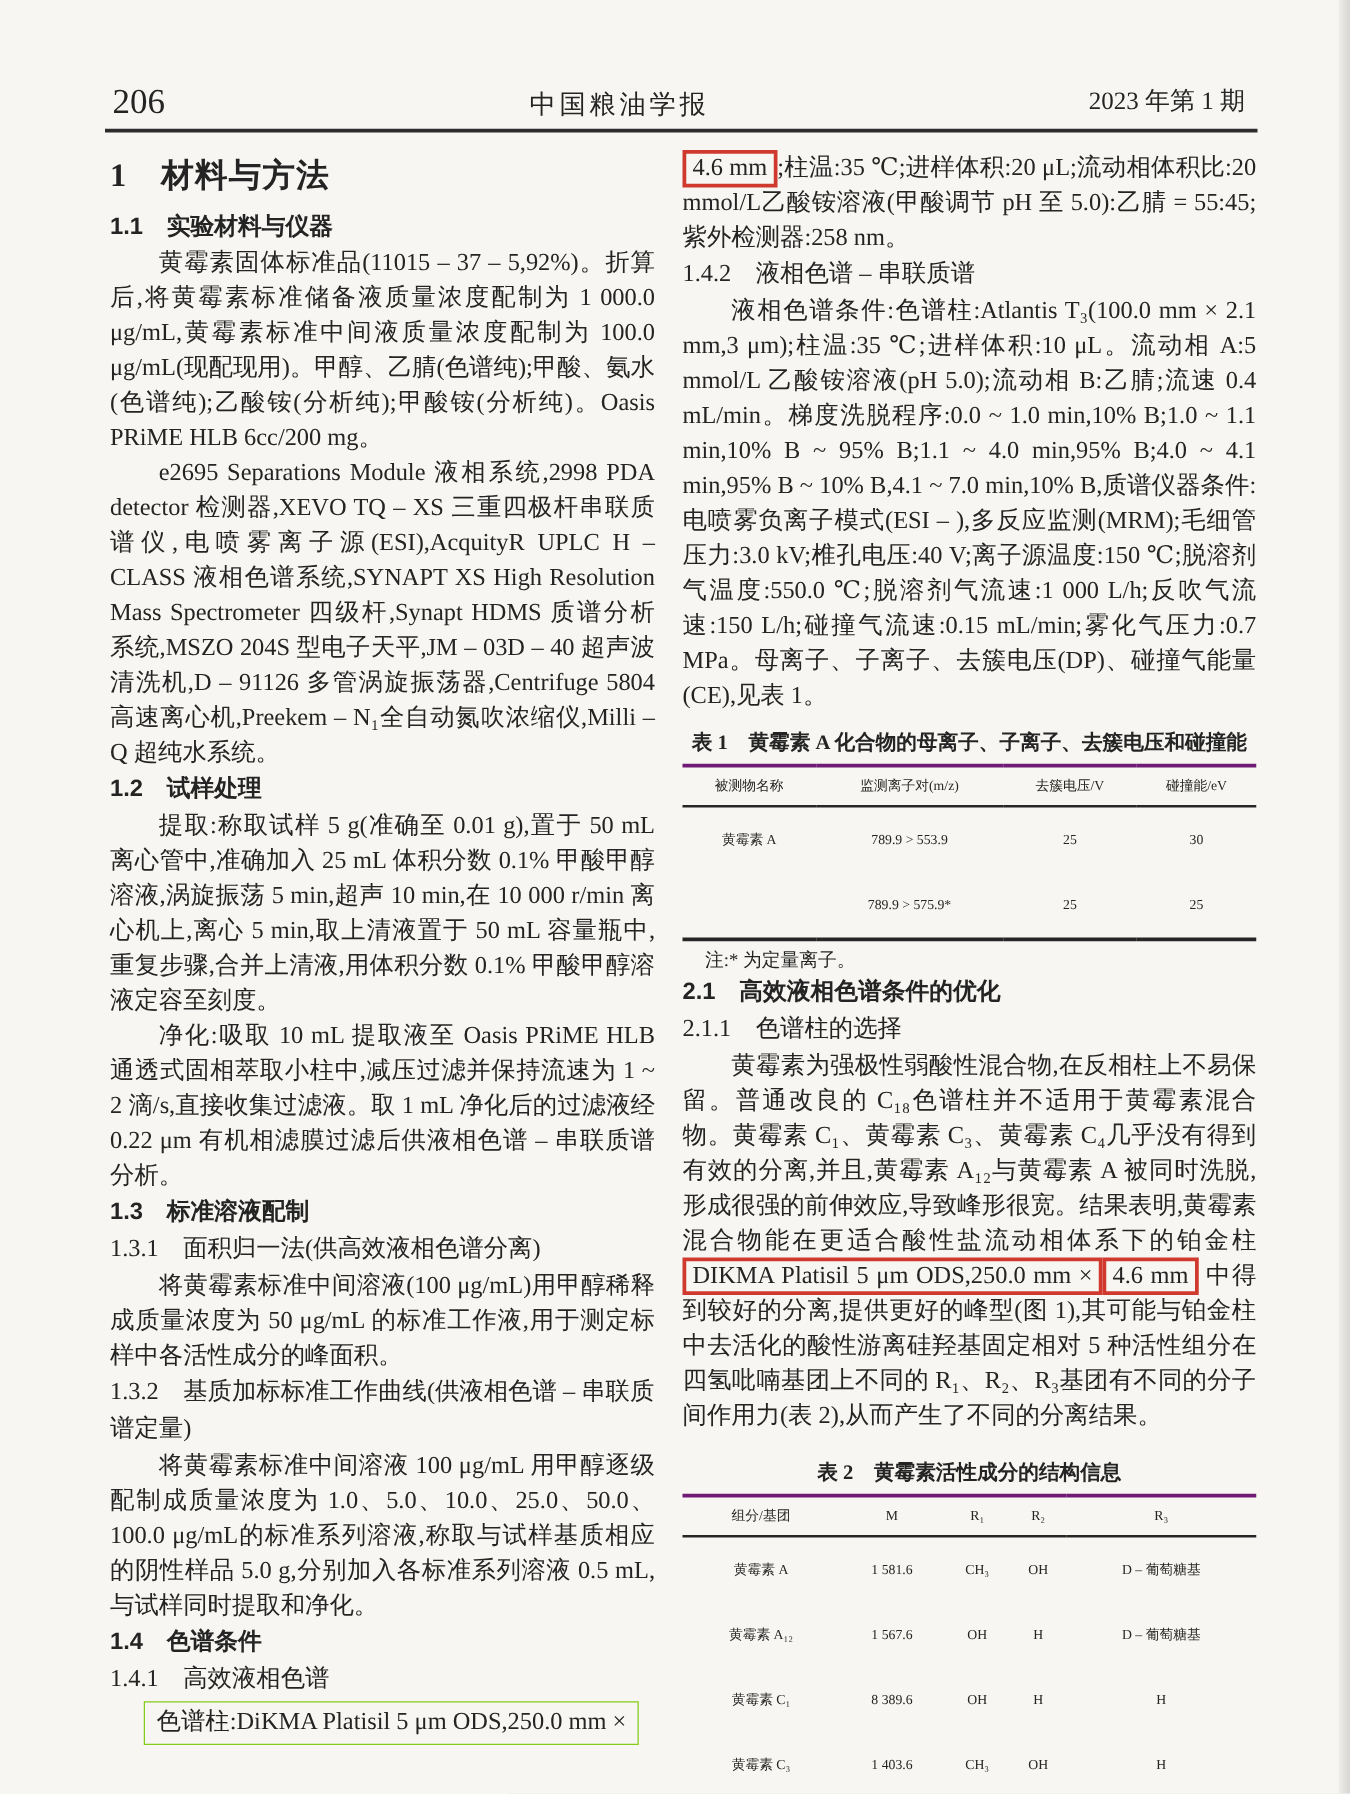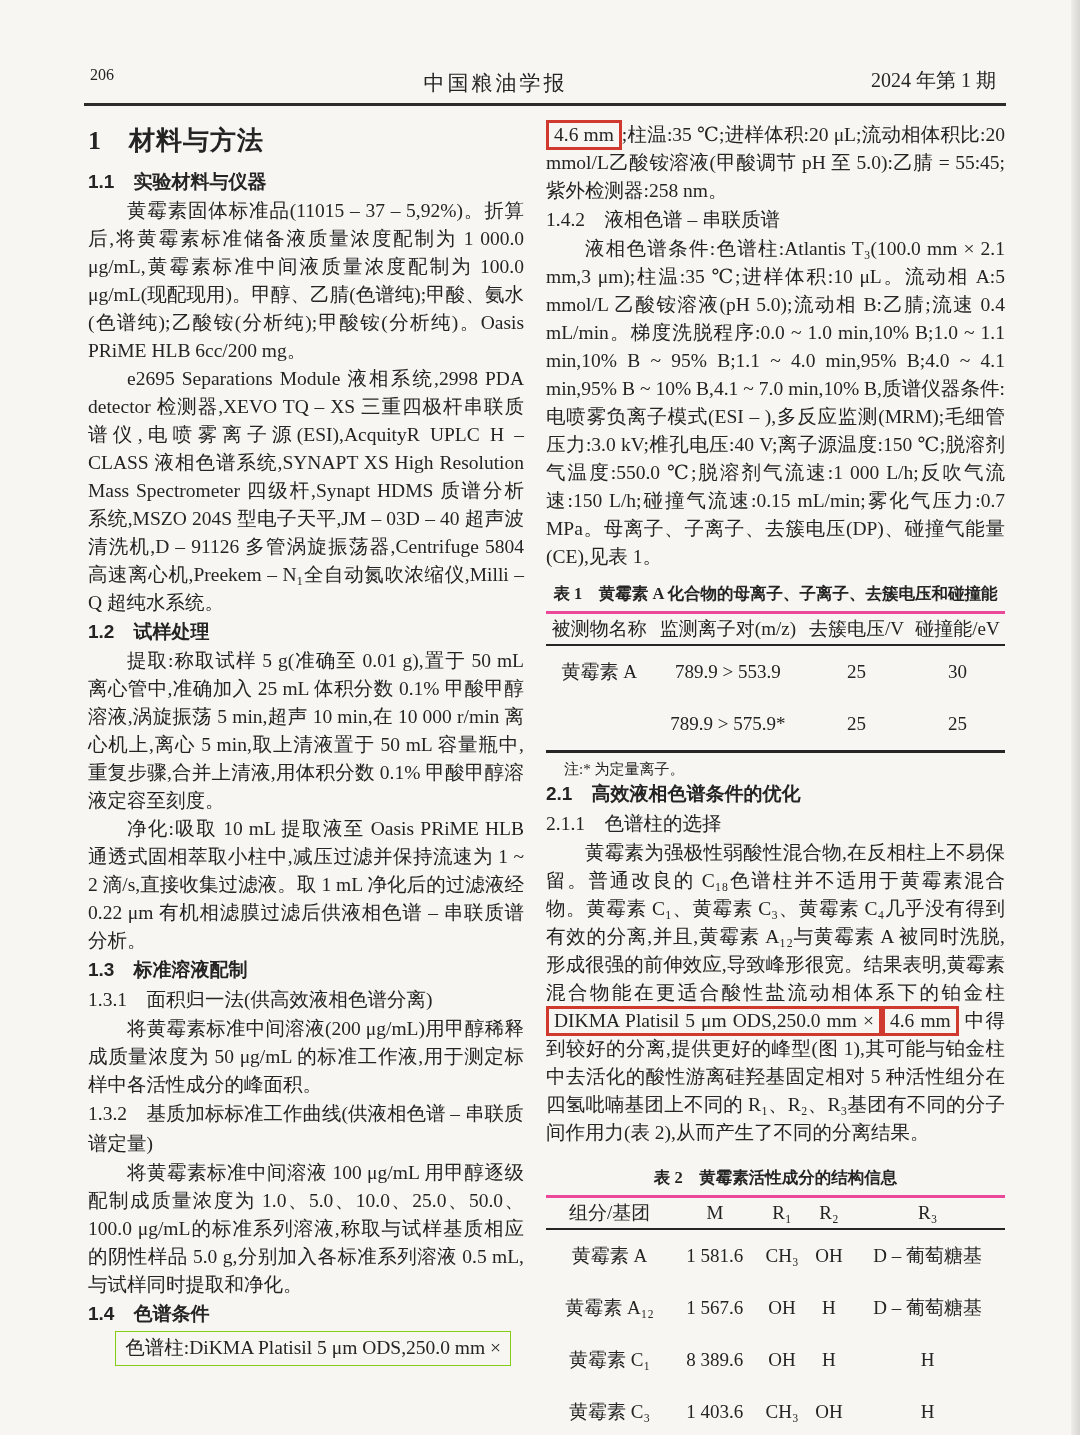--- a/index.html
+++ b/index.html
@@ -6,21 +6,21 @@
   .page{
     position:relative;width:1080px;height:1435px;overflow:hidden;
     background:#f7f6f2;color:#242424;
     font-family:"Liberation Serif","DejaVu Serif",serif;
   }
   .edge-strip{
     position:absolute;top:0;right:0;width:9px;height:100%;
     background:linear-gradient(to right,#eeede9,#d7d6d2);
   }
   
-  .hdr-pnum{position:absolute;left:90px;top:66px;font-size:16px;}
+  .hdr-pnum{position:absolute;left:90px;top:66px;font-size:28px;}
   .hdr-journal{position:absolute;left:0;top:69px;width:991px;text-align:center;font-size:21px;letter-spacing:3px;}
   .hdr-issue{position:absolute;top:67px;right:84px;font-size:20px;}
   .hdr-rule{position:absolute;top:103px;left:84px;width:922px;height:3px;background:#2c2c2c;}
   
   .col{position:absolute;top:121px;font-size:19.5px;line-height:28px;text-align:justify;}
   .col-left{left:88px;width:436px;}
   .col-right{left:546px;width:459px;}
   p{margin:0;text-indent:2em;}
   p.noindent{text-indent:0;}
   .h1{font-size:26px;line-height:36px;margin:2px 0 8px;font-weight:600;text-align:left;text-indent:0;letter-spacing:1px;}
@@ -31,52 +31,53 @@
   .redbox{
     border:3px solid #d03a2e;padding:1px 5px 2px;
     -webkit-box-decoration-break:clone;box-decoration-break:clone;
   }
   .redbox-line{
     display:inline-block;border:1px solid #84cc16;padding:2px 9px 3px;
     text-indent:0;margin-left:1.4em;margin-top:2px;
   }
   
   .tbl-title{text-align:center;font-weight:700;font-size:16.5px;line-height:22px;margin:12px 0 6px;text-indent:0;}
-  table{width:100%;border-collapse:collapse;font-size:19px;line-height:20px;
-        border-top:3px solid #ec4899;border-bottom:3px solid #262626;}
+  table{width:100%;border-collapse:collapse;font-size:11px;line-height:20px;
+        border-top:3px solid #701a75;border-bottom:3px solid #262626;}
   thead th{border-bottom:2px solid #262626;font-weight:400;padding:5px 2px;text-align:center;}
   td{padding:16px 2px;text-align:center;}
   .tbl-note{font-size:15px;line-height:20px;margin:6px 0 0 18px;text-indent:0;text-align:left;}
   .mt6{margin-top:20px;}
 </style>
 </head>
 <body>
 
 <div class="page">
   <div class="edge-strip"></div>
 
   <div class="hdr-pnum">206</div>
   <div class="hdr-journal">中国粮油学报</div>
-  <div class="hdr-issue">2024 年第 1 期</div>
+  <div class="hdr-issue">2023 年第 1 期</div>
   <div class="hdr-rule"></div>
 
   <div class="col col-left">
     <div class="h1">1　材料与方法</div>
     <div class="h2">1.1　实验材料与仪器</div>
     <p>黄霉素固体标准品(11015 – 37 – 5,92%)。折算后,将黄霉素标准储备液质量浓度配制为 1 000.0 μg/mL,黄霉素标准中间液质量浓度配制为 100.0 μg/mL(现配现用)。甲醇、乙腈(色谱纯);甲酸、氨水(色谱纯);乙酸铵(分析纯);甲酸铵(分析纯)。Oasis PRiME HLB 6cc/200 mg。</p>
     <p>e2695 Separations Module 液相系统,2998 PDA detector 检测器,XEVO TQ – XS 三重四极杆串联质谱仪,电喷雾离子源(ESI),AcquityR UPLC H – CLASS 液相色谱系统,SYNAPT XS High Resolution Mass Spectrometer 四级杆,Synapt HDMS 质谱分析系统,MSZO 204S 型电子天平,JM – 03D – 40 超声波清洗机,D – 91126 多管涡旋振荡器,Centrifuge 5804 高速离心机,Preekem – N₁全自动氮吹浓缩仪,Milli – Q 超纯水系统。</p>
     <div class="h2">1.2　试样处理</div>
     <p>提取:称取试样 5 g(准确至 0.01 g),置于 50 mL 离心管中,准确加入 25 mL 体积分数 0.1% 甲酸甲醇溶液,涡旋振荡 5 min,超声 10 min,在 10 000 r/min 离心机上,离心 5 min,取上清液置于 50 mL 容量瓶中,重复步骤,合并上清液,用体积分数 0.1% 甲酸甲醇溶液定容至刻度。</p>
     <p>净化:吸取 10 mL 提取液至 Oasis PRiME HLB 通透式固相萃取小柱中,减压过滤并保持流速为 1 ~ 2 滴/s,直接收集过滤液。取 1 mL 净化后的过滤液经 0.22 μm 有机相滤膜过滤后供液相色谱 – 串联质谱分析。</p>
     <div class="h2">1.3　标准溶液配制</div>
     <div class="h3">1.3.1　面积归一法(供高效液相色谱分离)</div>
-    <p>将黄霉素标准中间溶液(200 μg/mL)用甲醇稀释成质量浓度为 50 μg/mL 的标准工作液,用于测定标样中各活性成分的峰面积。</p>
+    <p>将黄霉素标准中间溶液(100 μg/mL)用甲醇稀释成质量浓度为 50 μg/mL 的标准工作液,用于测定标样中各活性成分的峰面积。</p>
     <div class="h3">1.3.2　基质加标标准工作曲线(供液相色谱 – 串联质谱定量)</div>
     <p>将黄霉素标准中间溶液 100 μg/mL 用甲醇逐级配制成质量浓度为 1.0、5.0、10.0、25.0、50.0、100.0 μg/mL的标准系列溶液,称取与试样基质相应的阴性样品 5.0 g,分别加入各标准系列溶液 0.5 mL,与试样同时提取和净化。</p>
     <div class="h2">1.4　色谱条件</div>
+    <div class="h3">1.4.1　高效液相色谱</div>
     <div>
       <span class="redbox-line">色谱柱:DiKMA Platisil 5 μm ODS,250.0 mm ×</span>
     </div>
   </div>
 
   <div class="col col-right">
     <p class="noindent"><span class="redbox">4.6 mm</span><span>;柱温:35 ℃;进样体积:20 μL;流动相体积比:20 mmol/L乙酸铵溶液(甲酸调节 pH 至 5.0):乙腈 = 55:45;紫外检测器:258 nm。</span></p>
     <div class="h3">1.4.2　液相色谱 – 串联质谱</div>
     <p>液相色谱条件:色谱柱:Atlantis T₃(100.0 mm × 2.1 mm,3 μm);柱温:35 ℃;进样体积:10 μL。流动相 A:5 mmol/L 乙酸铵溶液(pH 5.0);流动相 B:乙腈;流速 0.4 mL/min。梯度洗脱程序:0.0 ~ 1.0 min,10% B;1.0 ~ 1.1 min,10% B ~ 95% B;1.1 ~ 4.0 min,95% B;4.0 ~ 4.1 min,95% B ~ 10% B,4.1 ~ 7.0 min,10% B,质谱仪器条件:电喷雾负离子模式(ESI – ),多反应监测(MRM);毛细管压力:3.0 kV;椎孔电压:40 V;离子源温度:150 ℃;脱溶剂气温度:550.0 ℃;脱溶剂气流速:1 000 L/h;反吹气流速:150 L/h;碰撞气流速:0.15 mL/min;雾化气压力:0.7 MPa。母离子、子离子、去簇电压(DP)、碰撞气能量(CE),见表 1。</p>
 

